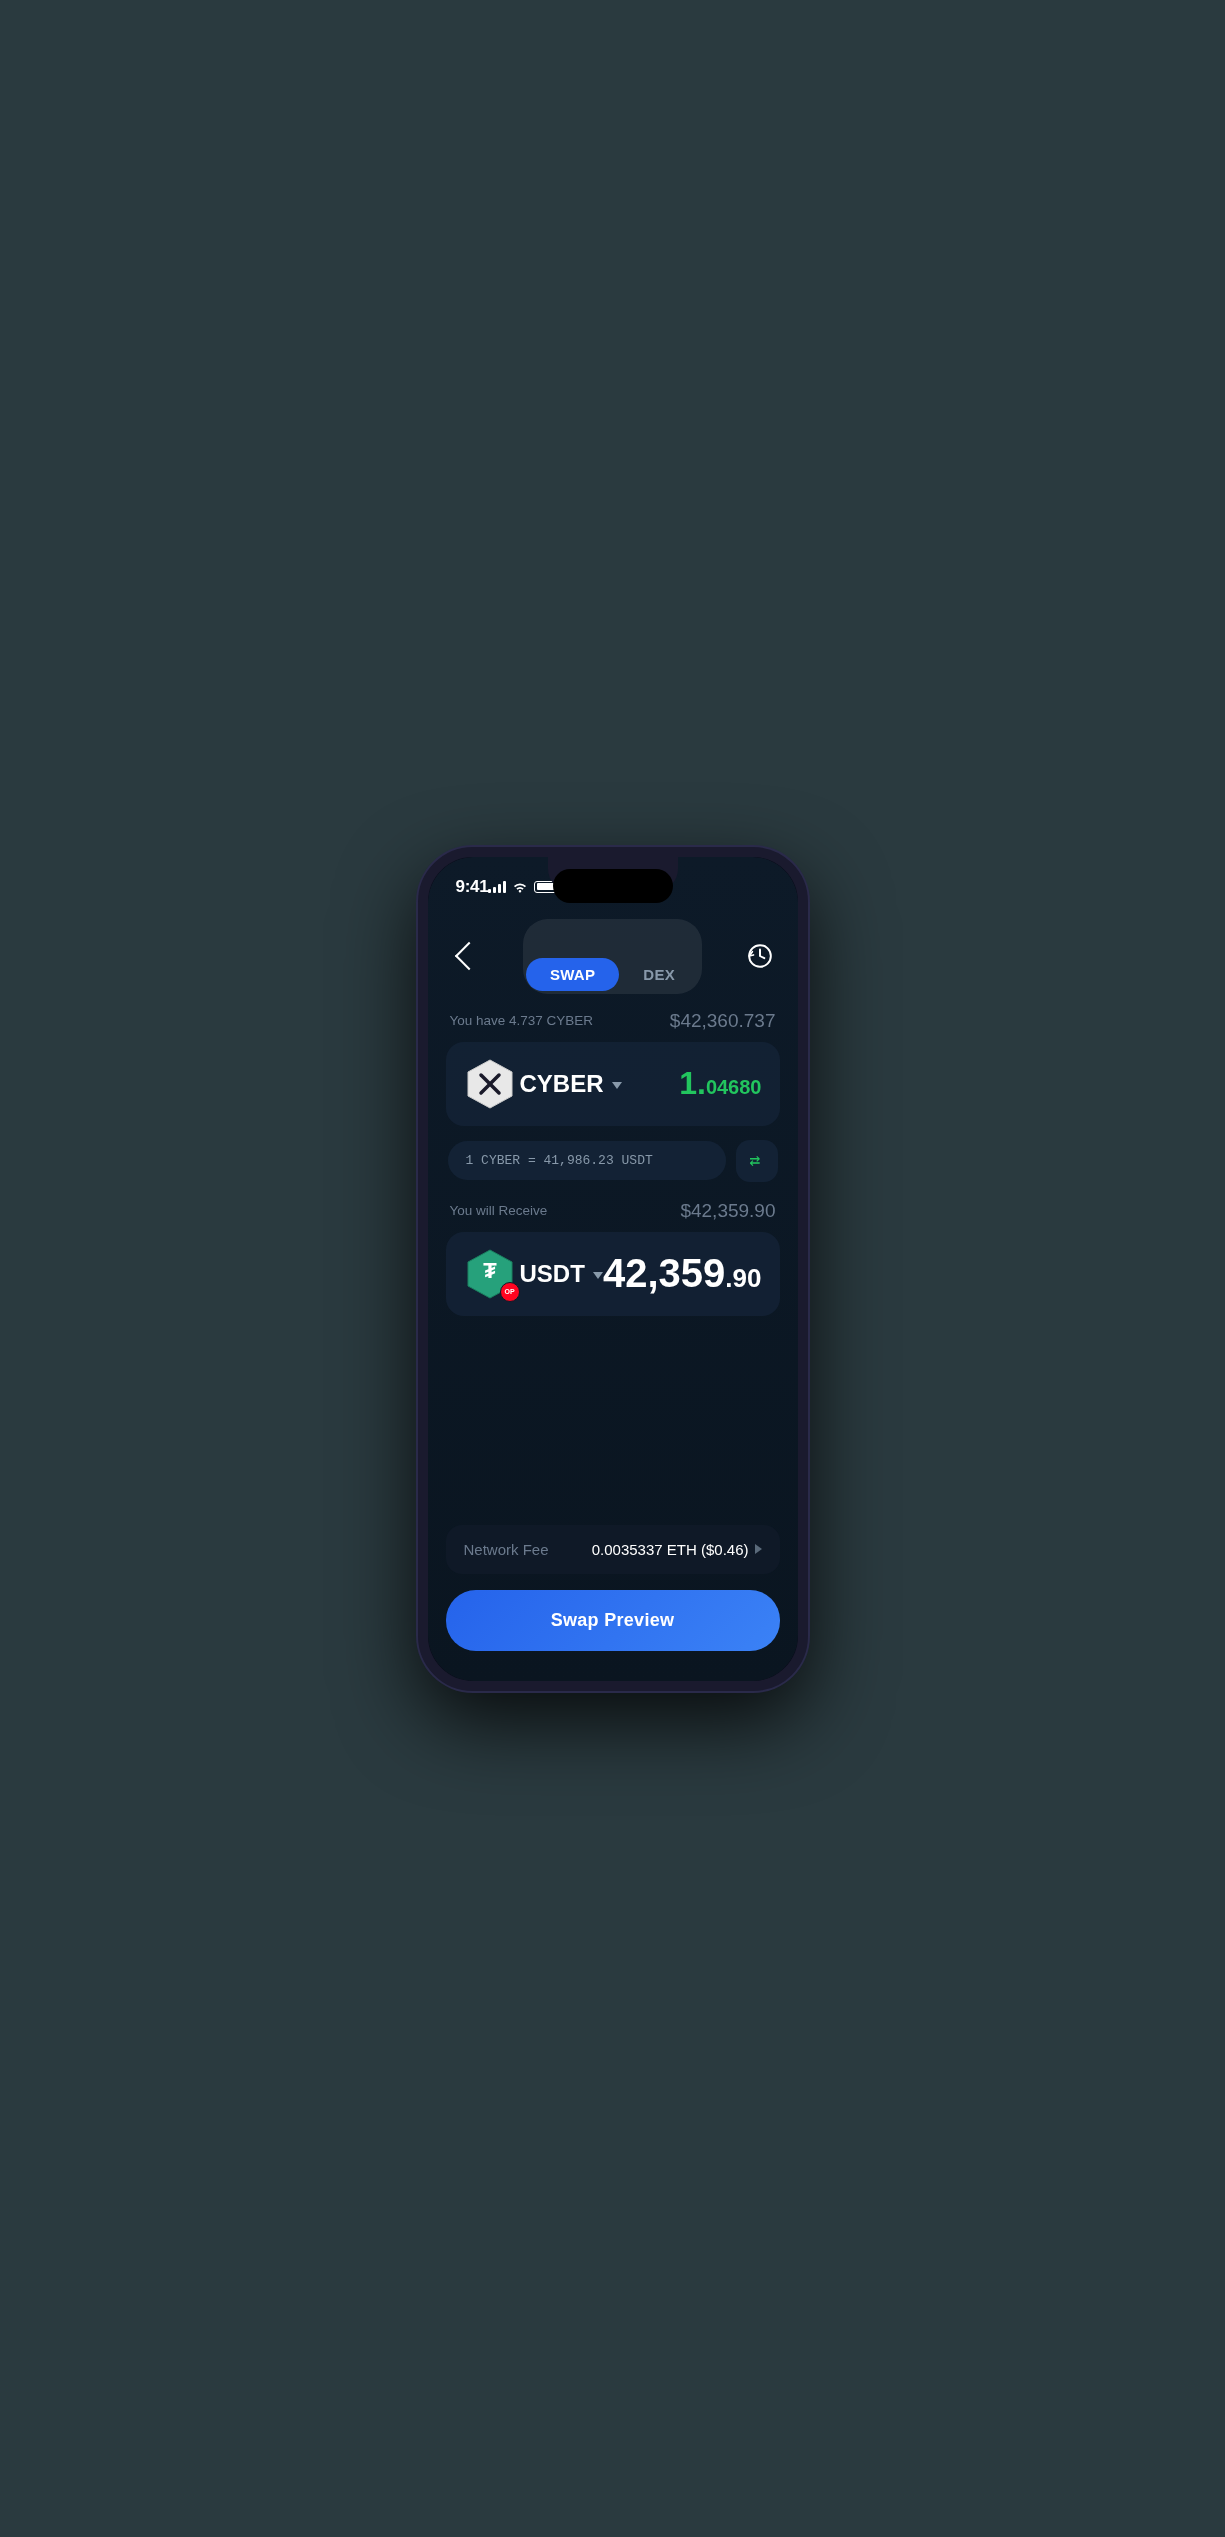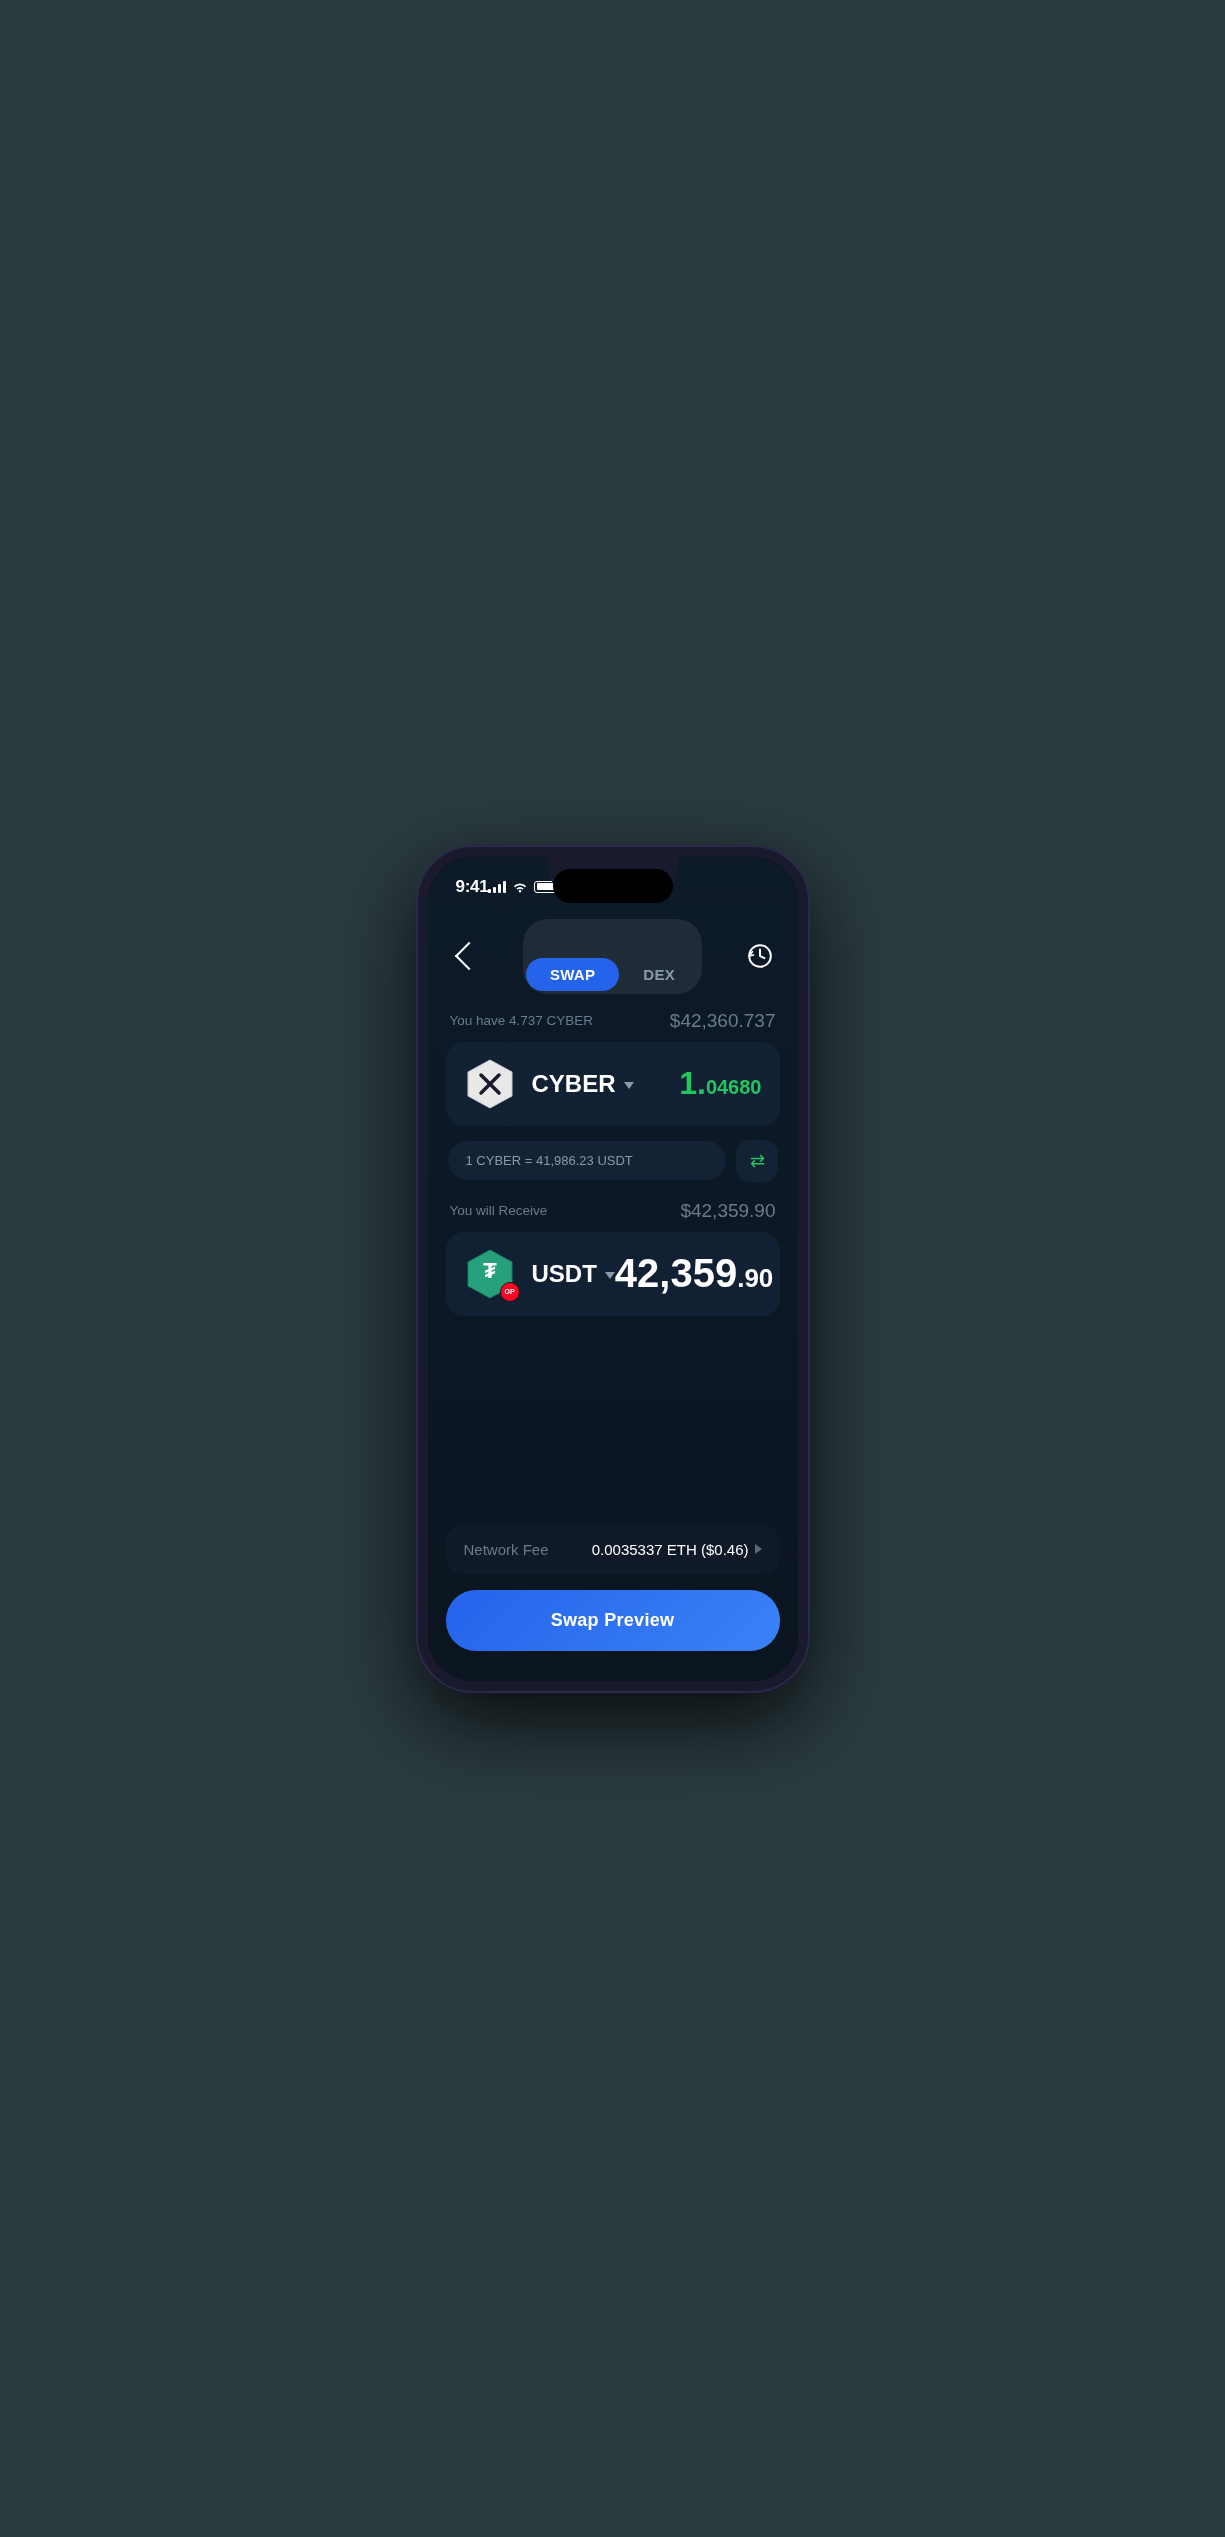--- a/index.html
+++ b/index.html
@@ -234,21 +234,21 @@
       padding: 16px 18px;
       display: flex;
       align-items: center;
       justify-content: space-between;
       margin-bottom: 14px;
     }
 
     .token-left {
       display: flex;
       align-items: center;
-      gap: 16px;
+      gap: 4px;
     }
 
     
     .cyber-icon {
       width: 52px;
       height: 52px;
       position: relative;
     }
 
     .token-info {
@@ -290,20 +290,21 @@
       font-size: 20px;
     }
 
     
     .exchange-rate-row {
       display: flex;
       align-items: center;
       gap: 10px;
       margin-bottom: 18px;
       padding: 0 2px;
+      font-family: Liberation Mono, monospace;
     }
 
     .exchange-rate-pill {
       flex: 1;
       background: rgba(20, 35, 55, 0.9);
       border-radius: 25px;
       padding: 12px 18px;
       font-size: 13px;
       color: #8899aa;
     }

